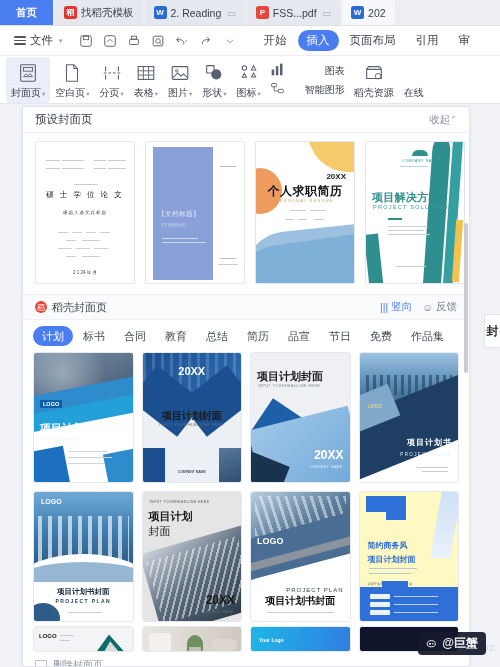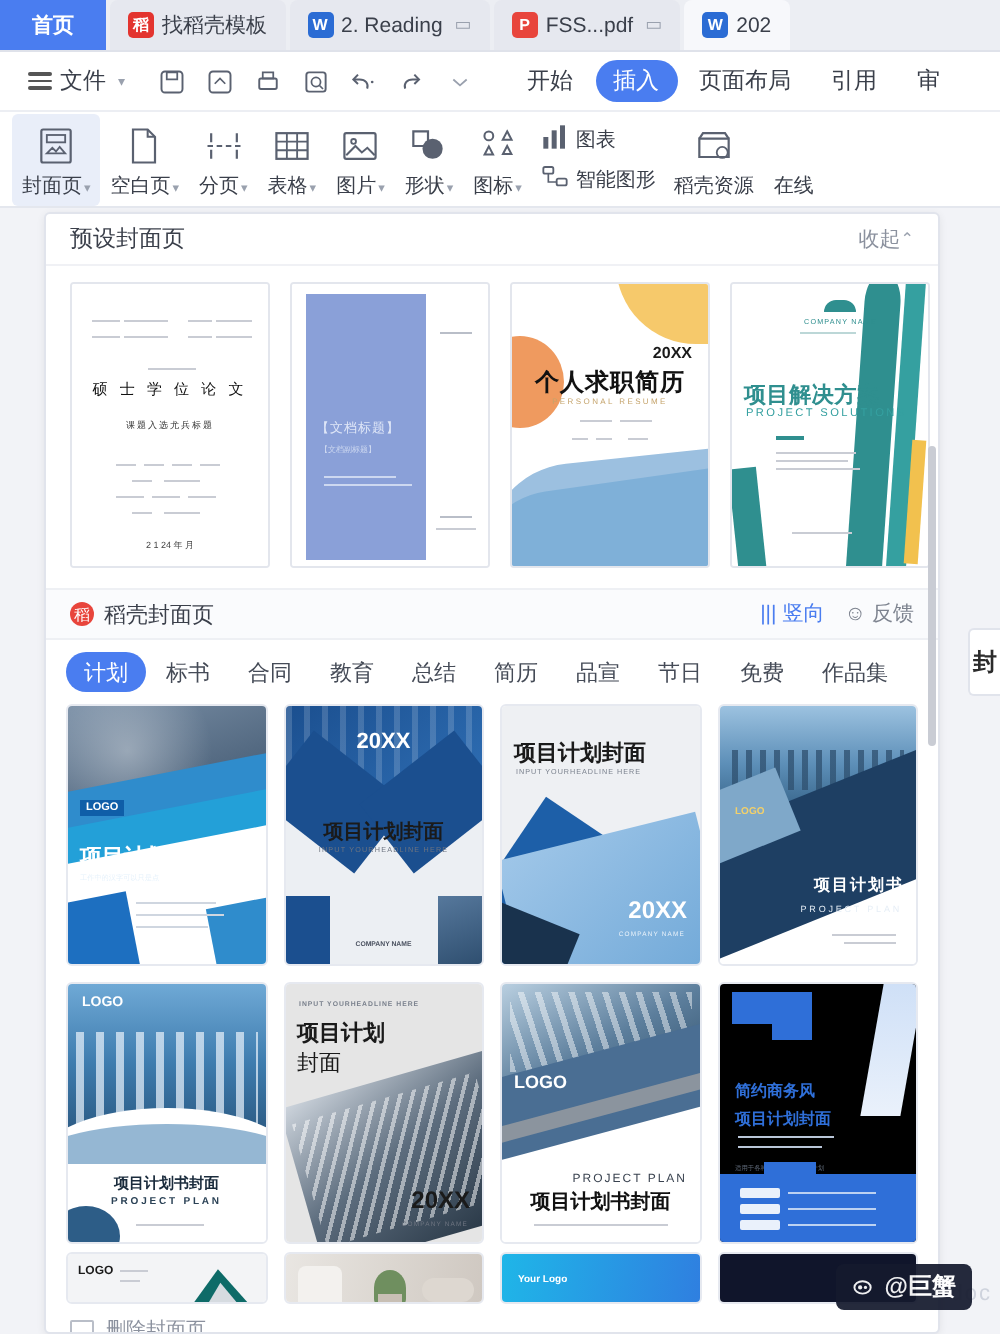--- a/index.html
+++ b/index.html
@@ -59,21 +59,21 @@
   }
   .rb{
     display:flex; flex-direction:column; align-items:center; justify-content:flex-end;
     padding:2px 5px 3px 5px; min-width:34px; border-radius:3px; height:46px;
   }
   .rb.sel{ background:#e9eef9; }
   .rb .gl{ height:24px; display:flex; align-items:center; justify-content:center;}
   .rb .lb{ font-size:10px; color:#3a3f4a; white-space:nowrap; margin-top:1px;}
   .rb .lb .c{ font-size:6.5px; color:#9aa1ae; margin-left:1px;}
   .rb-stack{ display:flex; flex-direction:column; justify-content:center; height:46px; padding:0 4px; gap:2px;}
-  .rb-stack .row{ display:flex; align-items:center; gap:3px; font-size:10px; color:#3a3f4a; white-space:nowrap;}
+  .rb-stack .row{ display:flex; align-items:center; gap:20px; font-size:10px; color:#3a3f4a; white-space:nowrap;justify-content:space-between;}
 
   
   .panelwrap{ position:relative; height:calc(667px - 26px - 30px - 48px); overflow:hidden; background:#f2f3f7;}
   .panel{
     position:absolute; left:22px; top:2px; width:448px; bottom:0;
     background:#fff; border:1px solid #e1e4ec; border-radius:3px;
     box-shadow:0 1px 4px rgba(0,0,0,.07); overflow:hidden;
   }
   .sec-head{
     height:26px; display:flex; align-items:center; justify-content:space-between;
@@ -583,21 +583,21 @@
             <div class="blk" style="left:-14px;top:34px;right:-14px;height:40px;background:#4a6e93;transform:rotate(-15deg);"></div>
             <div class="blk" style="left:-14px;top:58px;right:-14px;height:8px;background:#8b949e;transform:rotate(-15deg);"></div>
             <div class="tx" style="left:6px;top:44px;font-size:9px;font-weight:bold;color:#fff;">LOGO</div>
             <div class="tx" style="right:6px;bottom:28px;font-size:6px;color:#3a4350;letter-spacing:1px;">PROJECT    PLAN</div>
             <div class="tx" style="left:4px;right:4px;bottom:13px;text-align:center;font-size:10px;font-weight:bold;color:#111;">项目计划书封面</div>
             <div class="ln" style="left:16px;bottom:8px;right:16px;width:auto;"></div>
           </div>
         </div>
 
         <div class="tcard">
-          <div class="cv" style="background:#000000">
+          <div class="cv" style="background:#fef9c3">
             <div class="blk" style="left:6px;top:4px;width:40px;height:16px;background:#2f6fd8;"></div>
             <div class="blk" style="left:26px;top:14px;width:20px;height:14px;background:#2f6fd8;"></div>
             <div class="blk" style="right:2px;top:0;width:20px;height:66px;background:linear-gradient(180deg,#cfe0f7,#eaf1fb);transform:skewX(-10deg);"></div>
             <div class="tx" style="left:8px;top:48px;font-size:8px;font-weight:bold;color:#2f6fd8;">简约商务风</div>
             <div class="tx" style="left:8px;top:62px;font-size:8px;font-weight:bold;color:#2f6fd8;">项目计划封面</div>
             <div class="ln" style="left:9px;top:76px;width:48px;background:#b9c6d8;"></div>
             <div class="ln" style="left:9px;top:81px;width:42px;background:#b9c6d8;"></div>
             <div class="tx" style="left:8px;top:90px;font-size:3.2px;color:#5d6776;">适用于各种商务汇报及项目计划</div>
             <div class="blk" style="left:0;bottom:0;right:0;height:34px;background:#2f6fd8;"></div>
             <div class="blk" style="left:22px;bottom:28px;width:26px;height:12px;background:#2f6fd8;"></div>

